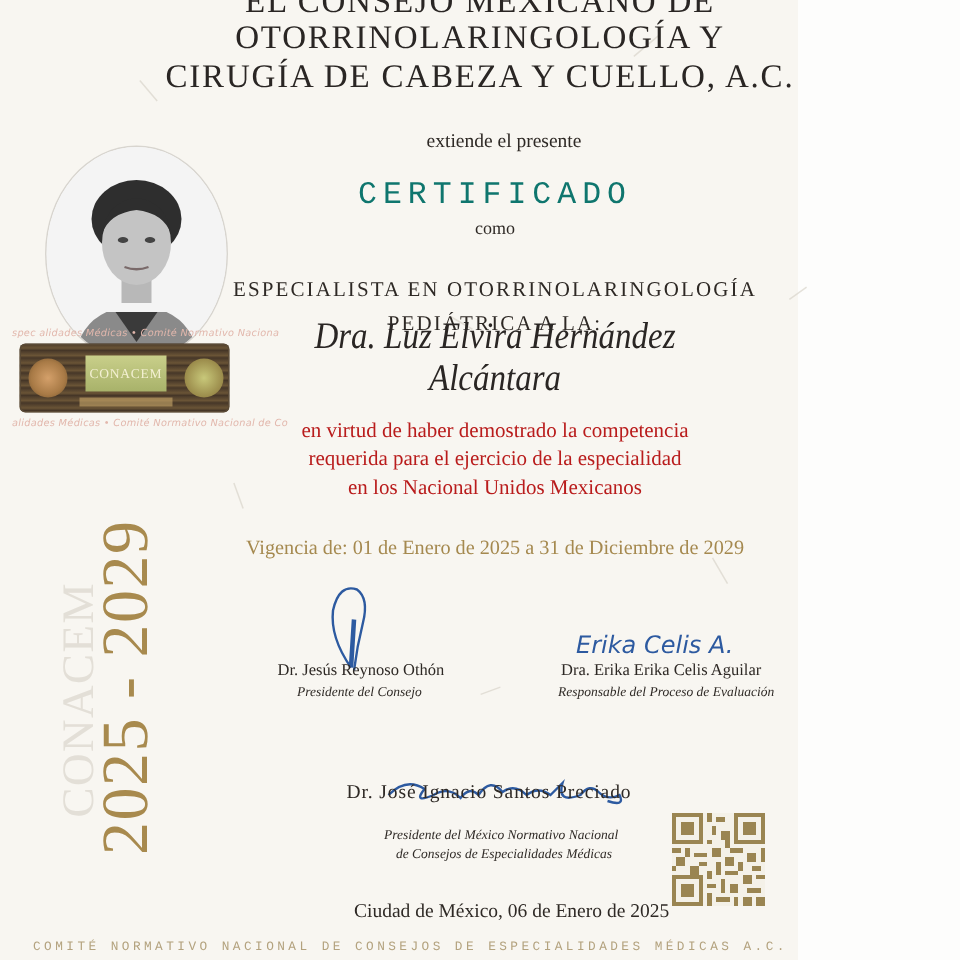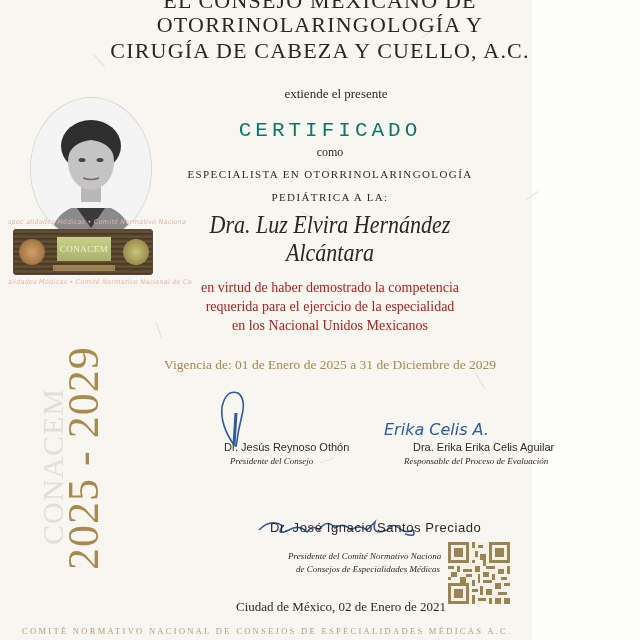--- a/index.html
+++ b/index.html
@@ -12,34 +12,34 @@
     .paper { position: absolute; left: 0; top: 0; width: 532px; height: 640px; background: #f8f6f1; }
     .scan-edge { position: absolute; left: 532px; top: 0; width: 108px; height: 640px; background: #fdfdfc; }
     .fiber { position: absolute; background: #d9d4cb; height: 1px; opacity: .7; }
     .abs { position: absolute; }
     .center { text-align: center; }
     .title-line {
       font-family: "Liberation Serif", serif; font-size: 22px; letter-spacing: 1.2px;
       color: #2a2624; white-space: nowrap; width: 640px; left: 0;
     }
     .small { font-family: "Liberation Serif", serif; font-size: 13px; color: #2e2925; }
-    .caps { font-family: "Liberation Serif", serif; font-size: 11px; letter-spacing: 1.4px; color: #2e2925; }
+    .caps { font-family: "Liberation Serif", serif; font-size: 14px; letter-spacing: 1.4px; color: #2e2925; margin-top: 18px; }
     .cert {
       font-family: Liberation Mono, monospace; font-size: 21px; letter-spacing: 4px; color: #0f766e;
     }
     .name {
       font-family: "Liberation Serif", serif; font-style: italic; font-size: 25px; color: #2a2624;
       transform: scaleX(0.88); transform-origin: center;
     }
     .body-text { font-family: "Liberation Serif", serif; font-size: 14px; line-height: 19px; color: #b91c1c; }
     .vigencia { font-family: "Liberation Serif", serif; font-size: 13.5px; color: #a5894f; margin-top: 12px; }
-    .sig-name { font-family: Liberation Sans, sans-serif; font-size: 11px; color: #2e2925; white-space: nowrap; margin-left: 39px; }
-    .sig-role { font-family: "Liberation Serif", serif; font-style: italic; font-size: 9px; color: #2e2925; white-space: nowrap; margin-left: 32px; }
+    .sig-name { font-family: Liberation Serif, serif; font-size: 11px; color: #2e2925; white-space: nowrap; }
+    .sig-role { font-family: "Liberation Serif", serif; font-style: italic; font-size: 9px; color: #2e2925; white-space: nowrap; }
     .footer-band {
-      font-family: Liberation Serif, serif; font-size: 8.5px; letter-spacing: 2.3px; color: #b3a27e; white-space: nowrap;
+      font-family: Liberation Mono, monospace; font-size: 8.5px; letter-spacing: 2.3px; color: #b3a27e; white-space: nowrap;
     }
     .photo-oval {
       position: absolute; left: 30px; top: 97px; width: 120px; height: 142px;
       border: 1px solid #d8d5cf; border-radius: 50%; overflow: hidden; background: #fafafa;
     }
     .photo { position: absolute; left: 0; top: 0; width: 120px; height: 142px; }
     .hologram {
       position: absolute; left: 13px; top: 229px; width: 140px; height: 46px; border-radius: 4px;
       background: repeating-linear-gradient(180deg, #4a3a2a 0px, #6a5436 3px, #3e3024 5px);
       box-shadow: 0 0 0 1px #5a4a36 inset;
@@ -132,31 +132,31 @@
 <div class="abs sig-role" style="left:198px;top:456px">Presidente del Consejo</div>
 
 <div class="abs" style="left:384px;top:420px;font-family:'DejaVu Sans',sans-serif;font-size:16px;color:#2d5aa0;font-style:italic;white-space:nowrap">Erika Celis A.</div>
 <div class="abs sig-name" style="left:374px;top:441px">Dra. Erika Erika Celis Aguilar</div>
 <div class="abs sig-role" style="left:372px;top:456px">Responsable del Proceso de Evaluación</div>
 
 <svg class="abs" style="left:255px;top:514px" width="170" height="28" viewBox="0 0 170 28">
   <path d="M4 16 Q16 4 28 12 Q20 22 34 16 Q44 10 52 18 Q58 10 64 16 Q72 4 80 14 Q88 8 96 16 Q104 10 112 16 L120 8 Q116 22 132 16 Q138 8 144 14 Q150 20 158 16 Q162 24 150 20" stroke="#2d5aa0" stroke-width="1.6" fill="none"></path>
 </svg>
 <div class="abs sig-name" style="left:231px;top:520px;font-size:13px;letter-spacing:.6px">Dr. José Ignacio Santos Preciado</div>
-<div class="abs sig-role" style="left:256px;top:551px;font-size:9px">Presidente del Comité Normativo Naciona</div>
+<div class="abs sig-role" style="left:256px;top:551px;font-size:9px">Presidente del México Normativo Nacional</div>
 <div class="abs sig-role" style="left:264px;top:564px;font-size:9px">de Consejos de Especialidades Médicas</div>
 
 <svg class="qr" viewBox="0 0 21 21" shape-rendering="crispEdges">
   <rect width="21" height="21" fill="#f4f1e8"></rect>
   <g fill="#9a8552">
     <path d="M0 0h7v7h-7zM1 1v5h5v-5zM2 2h3v3h-3z"></path>
     <path d="M14 0h7v7h-7zM15 1v5h5v-5zM16 2h3v3h-3z"></path>
     <path d="M0 14h7v7h-7zM1 15v5h5v-5zM2 16h3v3h-3z"></path>
     <path d="M8 0h1v2h-1zM10 1h2v1h-2zM9 3h1v2h-1zM11 4h2v2h-2zM8 6h1v1h-1zM12 6h1v2h-1z"></path>
     <path d="M0 8h2v1h-2zM3 8h1v2h-1zM5 9h3v1h-3zM9 8h2v2h-2zM13 8h3v1h-3zM17 9h2v2h-2zM20 8h1v3h-1z"></path>
     <path d="M1 10h2v2h-2zM6 11h2v1h-2zM10 11h1v3h-1zM12 10h2v2h-2zM15 11h1v2h-1zM18 12h2v1h-2z"></path>
     <path d="M0 12h1v1h-1zM4 12h2v2h-2zM8 13h1v2h-1zM12 13h3v1h-3zM16 14h2v2h-2zM19 14h2v1h-2z"></path>
     <path d="M8 16h2v1h-2zM11 15h1v3h-1zM13 16h2v2h-2zM17 17h3v1h-3zM8 18h1v3h-1zM10 19h3v1h-3zM14 19h1v2h-1zM16 19h2v2h-2zM19 19h2v2h-2z"></path>
   </g>
 </svg>
 
-<div class="abs small" style="left:236px;top:599px;font-size:13px;white-space:nowrap">Ciudad de México, 02 de Enero de 2021</div>
+<div class="abs small" style="left:236px;top:599px;font-size:13px;white-space:nowrap">Ciudad de México, 06 de Enero de 2025</div>
 <div class="abs footer-band" style="left:22px;top:626px">COMITÉ NORMATIVO NACIONAL DE CONSEJOS DE ESPECIALIDADES MÉDICAS A.C.</div>
 
 </body></html>

